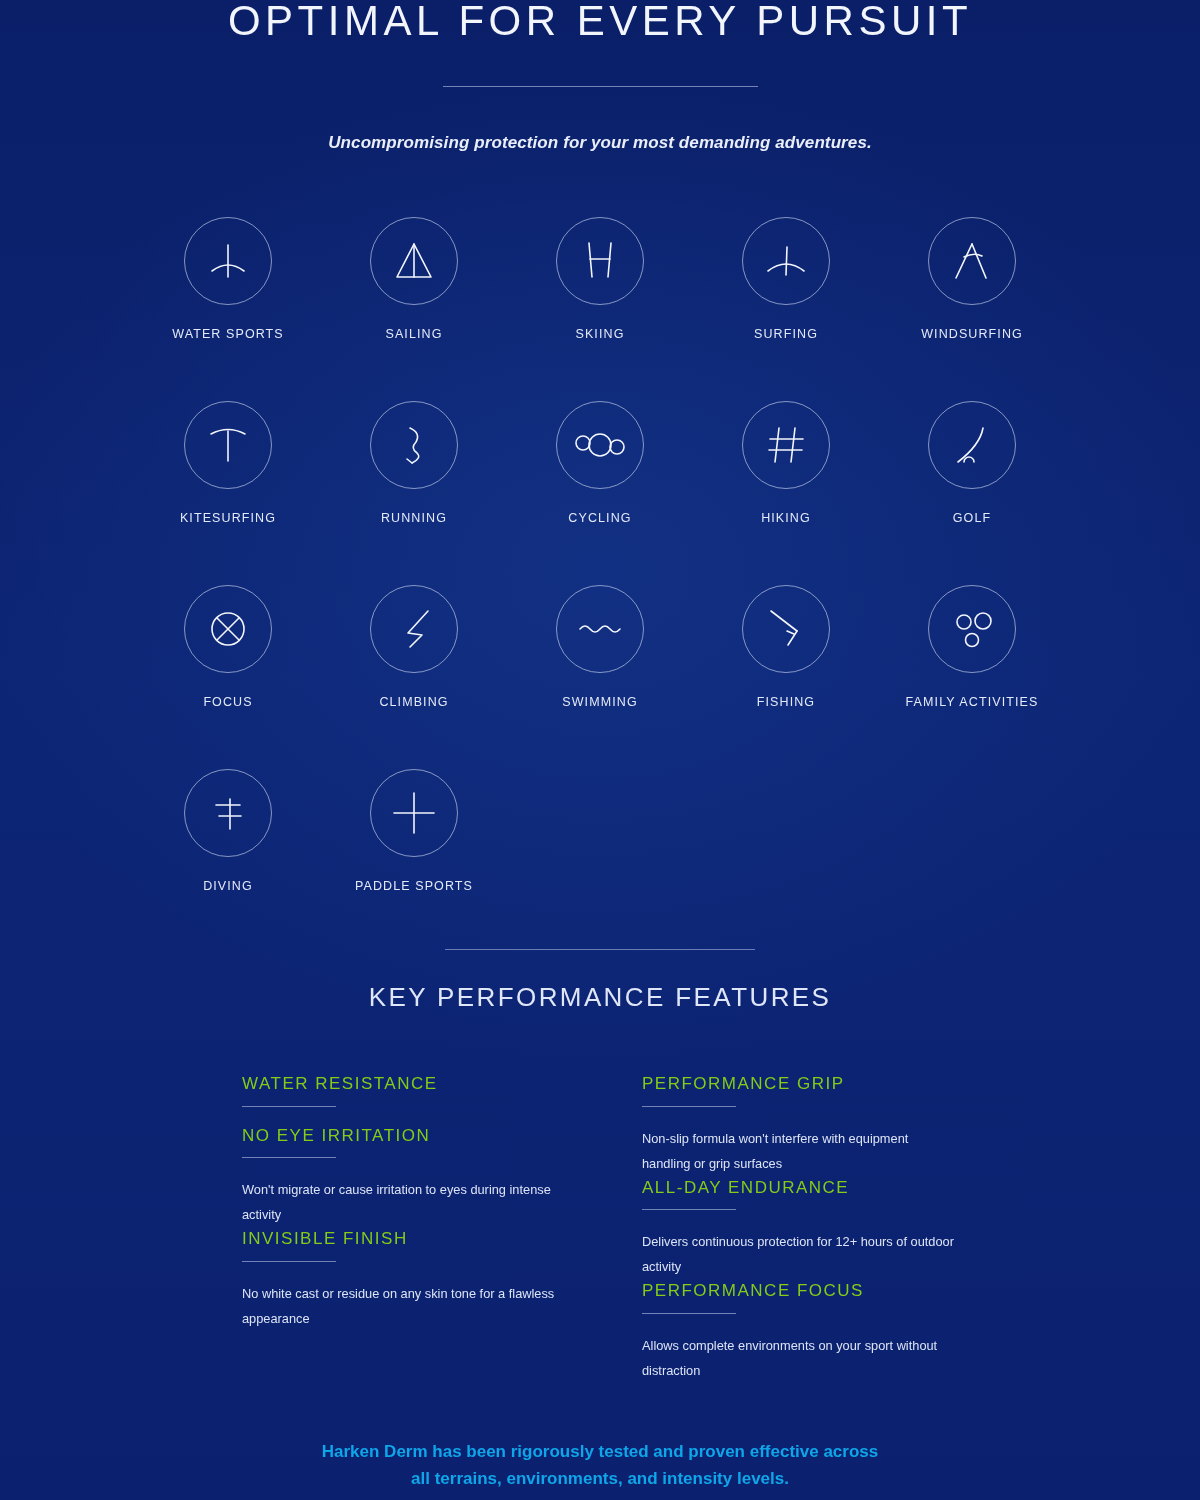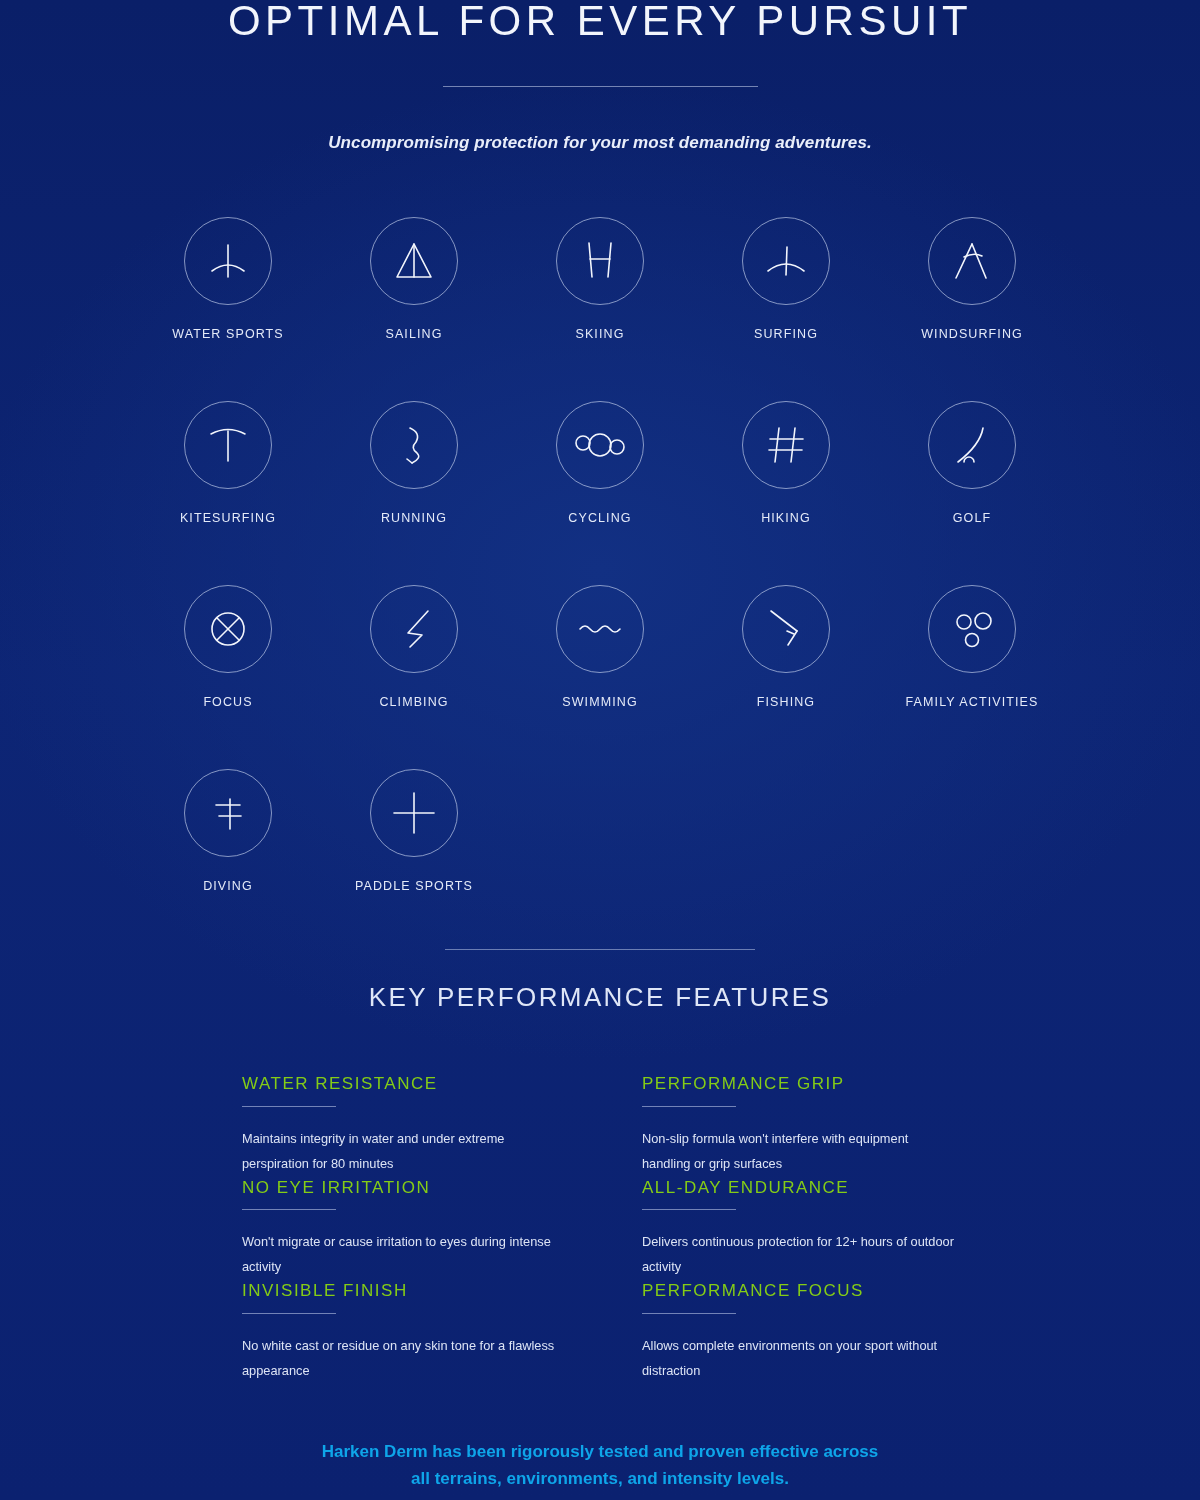--- a/index.html
+++ b/index.html
@@ -307,21 +307,20 @@
 
 <div class="rule-mid"></div>
 
 <h2 class="features-title">KEY PERFORMANCE FEATURES</h2>
 
 <section class="feat-wrap">
   <div class="feat-col" id="feat-left">
       <div class="feat">
         <h3>WATER RESISTANCE</h3>
         <div class="hr"></div>
-        <p>Maintains integrity in water and under extreme perspiration for 80 minutes</p>
       </div>
       <div class="feat">
         <h3>NO EYE IRRITATION</h3>
         <div class="hr"></div>
         <p>Won't migrate or cause irritation to eyes during intense activity</p>
       </div>
       <div class="feat">
         <h3>INVISIBLE FINISH</h3>
         <div class="hr"></div>
         <p>No white cast or residue on any skin tone for a flawless appearance</p>

